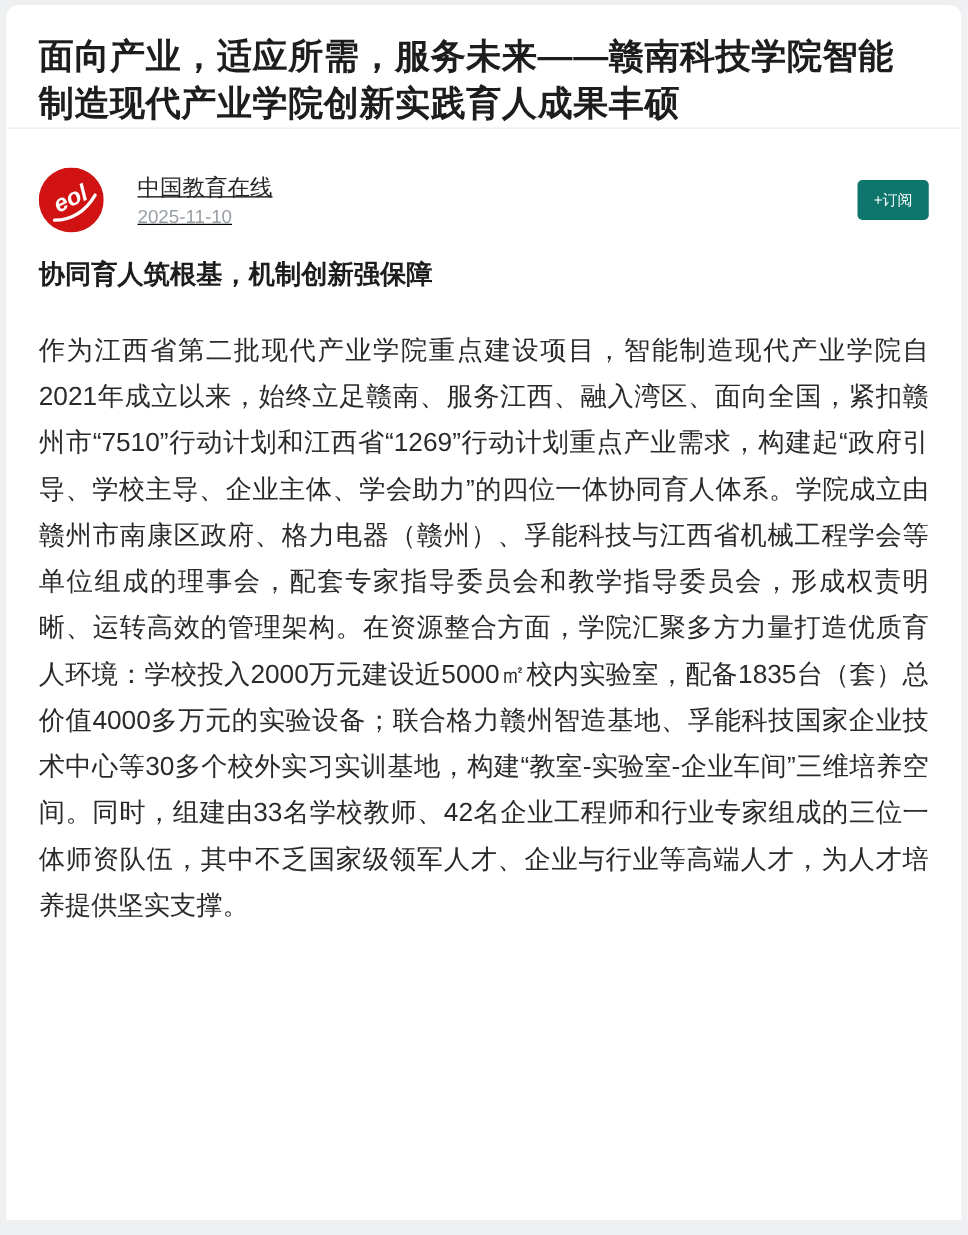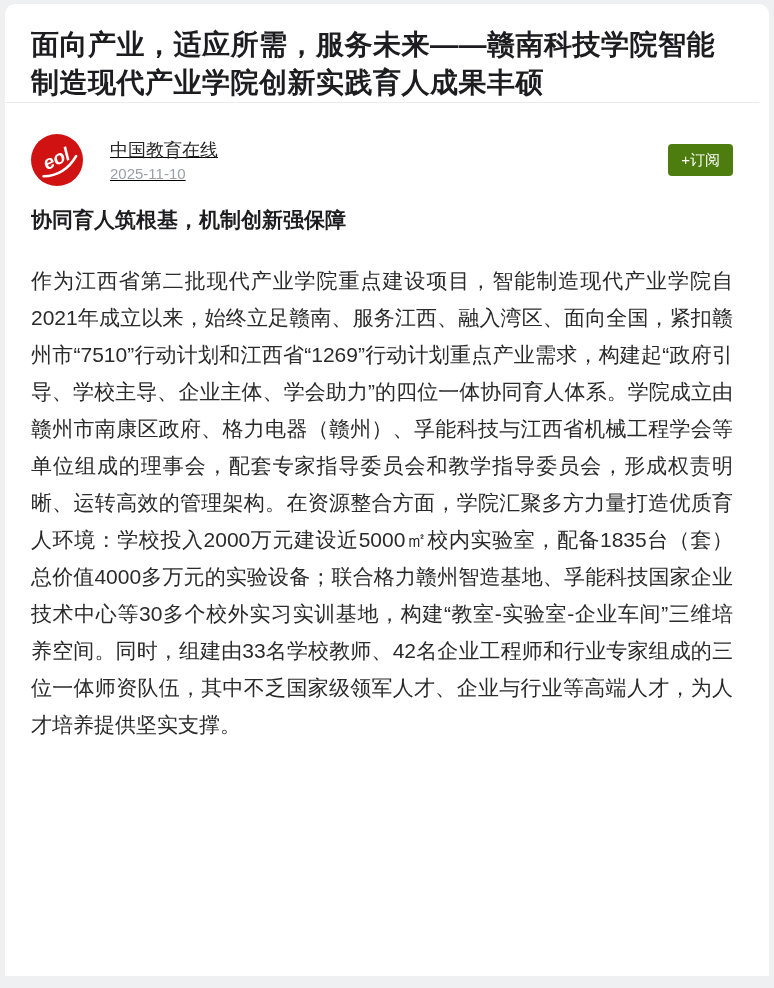--- a/index.html
+++ b/index.html
@@ -10,21 +10,21 @@
     background: #eff0f2;
     font-family: "Liberation Sans", "DejaVu Sans", sans-serif;
     overflow: hidden;
   }
   .card {
     box-sizing: border-box;
     margin: 4px 5px 0 5px;
     height: 972px;
     background: #ffffff;
     border-radius: 10px 10px 0 0;
-    padding: 22px 36px 0 26px;
+    padding: 22px 26px 0 26px;
     overflow: hidden;
   }
   .title {
     margin: 0;
     font-size: 28px;
     line-height: 38px;
     font-weight: 700;
     color: #1d1d1f;
     letter-spacing: 0.5px;
   }
@@ -57,23 +57,23 @@
     color: #252525;
     line-height: 22px;
   }
   .pub-date {
     font-size: 15px;
     color: #9aa0a6;
     margin-top: 4px;
   }
   .subscribe-btn {
     margin-left: auto;
-    background: #4d7c0f;
+    background: #0f766e;
     color: #ffffff;
-    font-size: 15px;
+    font-size: 12px;
     line-height: 20px;
     padding: 6px 13px;
     border: none;
     border-radius: 4px;
     cursor: pointer;
     font-family: inherit;
   }
   .author-row {
     margin-top: 29px;
     font-size: 15px;

